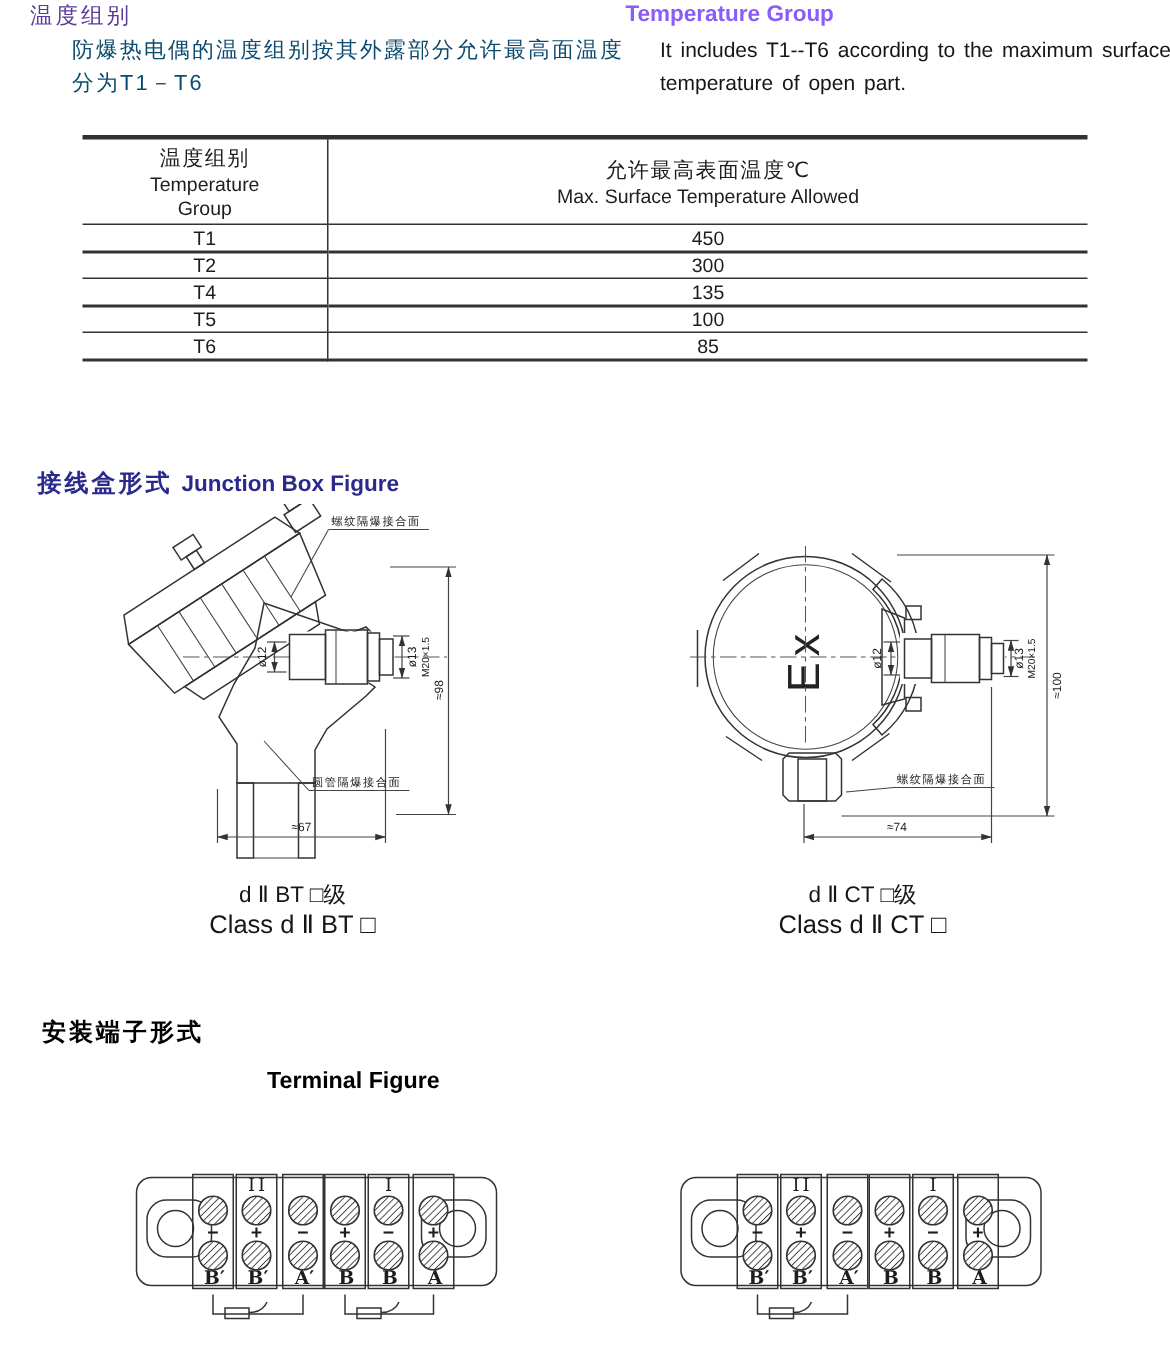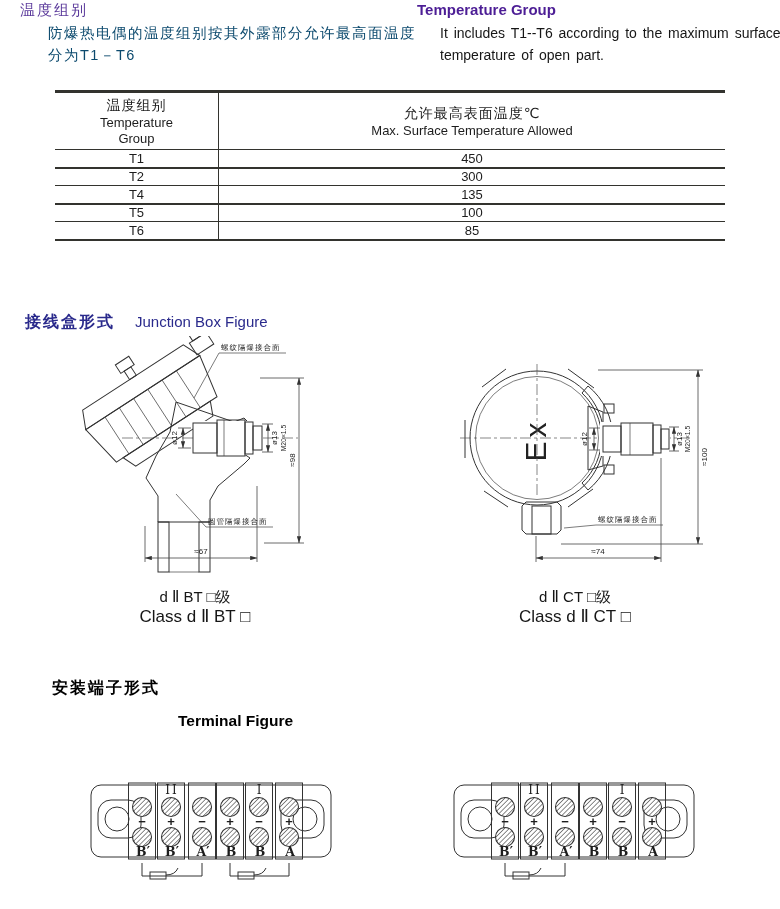--- a/index.html
+++ b/index.html
@@ -5,43 +5,43 @@
   html,body{margin:0;padding:0;}
   body{
     width:780px;height:909px;position:relative;background:#fff;
     font-family:"Liberation Sans","DejaVu Sans",sans-serif;color:#111;
     overflow:hidden;
   }
   .abs{position:absolute;}
   .zh-title{left:20px;top:1px;font-family:"DejaVu Serif","Liberation Serif",serif;
     font-size:15px;color:#5b3a9b;letter-spacing:2px;}
   .zh-line{font-size:14.5px;color:#0c4a6e;letter-spacing:1.5px;white-space:nowrap;}
-  .en-title{left:417px;top:1px;font-size:15px;font-weight:bold;color:#4c1d95;}
+  .en-title{left:417px;top:1px;font-size:15px;font-weight:bold;color:#8b5cf6;}
   .en-line{font-size:14px;color:#161616;word-spacing:2px;white-space:nowrap;}
 
   table.temp{position:absolute;left:55px;top:90px;width:670px;border-collapse:collapse;
     border-top:3px solid #33332e;border-bottom:2px solid #33332e;table-layout:fixed;}
   table.temp td{text-align:center;vertical-align:middle;padding:0;color:#1d1d1d;}
   table.temp td.c1{width:163px;border-right:1px solid #33332e;}
   tr.hdr td{border-bottom:1px solid #33332e;height:56px;}
   tr.r{height:18px;font-size:13px;}
   tr.r td{border-bottom:1px solid #33332e;}
   tr.r.thick td{border-bottom:2px solid #33332e;}
   tr.r.last td{border-bottom:none;}
   .hz{font-size:14px;letter-spacing:1px;line-height:19px;}
   .he{font-size:13px;line-height:16px;}
 
   .jb-heading{left:25px;top:312px;}
   .jb-heading .zh{font-size:16px;font-weight:bold;color:#2a2a8c;letter-spacing:2px;}
-  .jb-heading .en{font-size:15px;font-weight:normal;color:#2a2a8c;margin-left:20px;}
+  .jb-heading .en{font-size:15px;font-weight:bold;color:#2a2a8c;margin-left:6px;}
 
   .caption{font-size:15px;color:#161616;text-align:center;line-height:20px;}
   .caption .l2{font-size:17px;}
 
-  .term-heading-zh{left:28px;top:678px;font-size:16px;font-weight:bold;color:#000;letter-spacing:2px;margin-left:24px;}
+  .term-heading-zh{left:28px;top:678px;font-size:16px;font-weight:bold;color:#000;letter-spacing:2px;}
   .term-heading-en{left:178px;top:712px;font-size:15.5px;font-weight:bold;color:#000;}
 
   svg .ln{stroke:#333;fill:none;stroke-width:1;}
   svg .thin{stroke:#444;fill:none;stroke-width:0.7;}
   svg .dim{stroke:#444;fill:none;stroke-width:0.8;}
   svg .cl{stroke:#555;fill:none;stroke-width:0.7;stroke-dasharray:11 3 3 3;}
   svg text{fill:#1d1d1d;font-family:"Liberation Sans","DejaVu Sans",sans-serif;}
   svg text.dimtext{font-size:8px;text-anchor:middle;}
   svg text.dimtext-s{font-size:6.8px;text-anchor:middle;}
   svg text.cjk{font-size:7.5px;letter-spacing:1px;}

